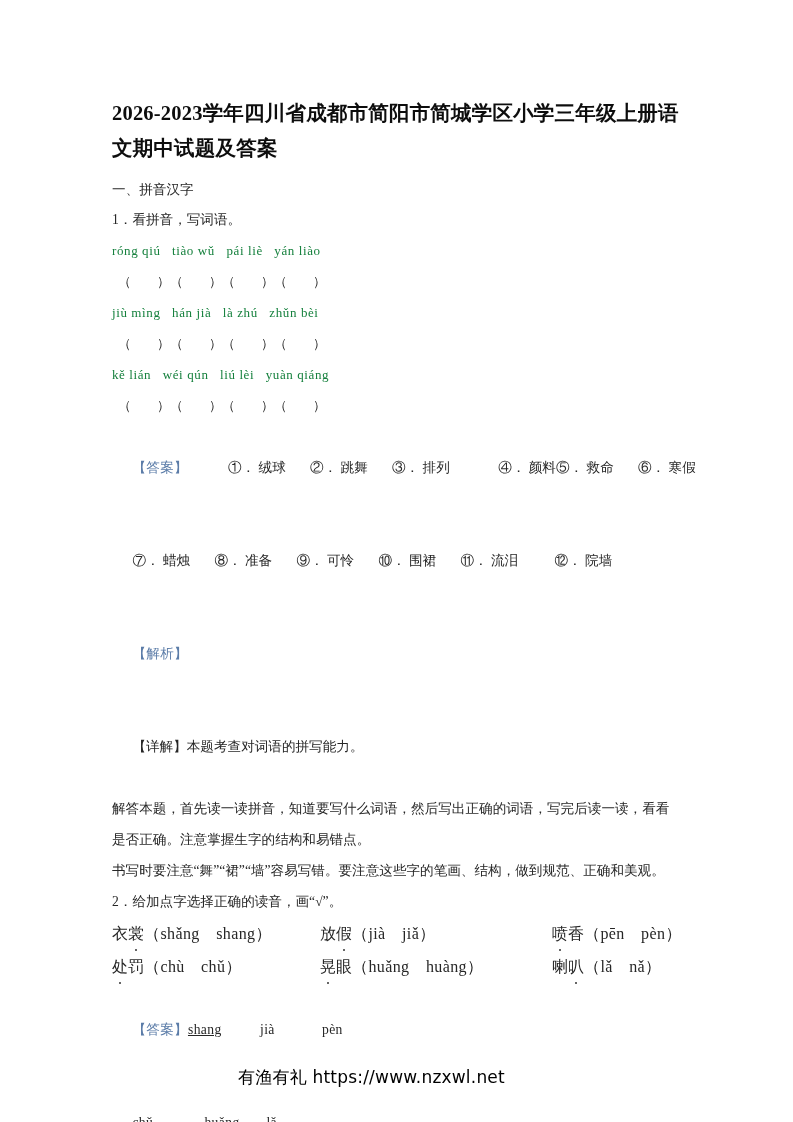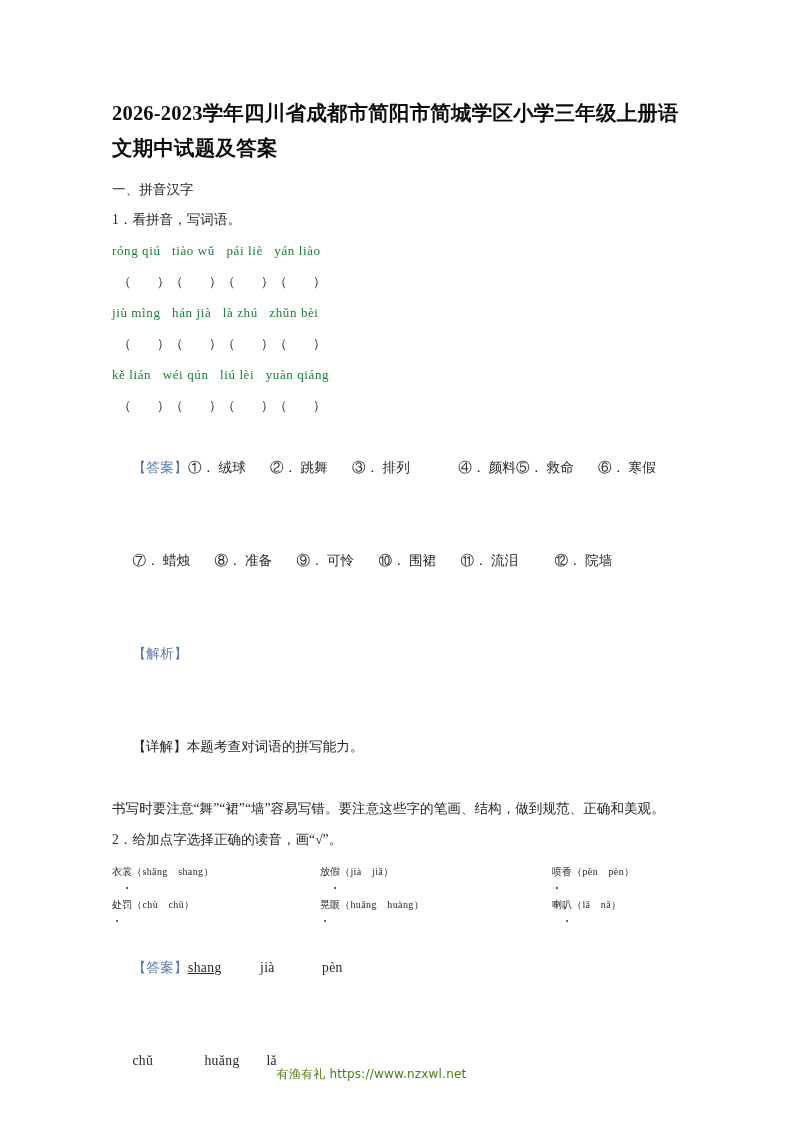--- a/index.html
+++ b/index.html
@@ -83,21 +83,21 @@
     line-height: 31px;
     color: #262626;
     white-space: pre;
   }
   .answer-line .item {
     display: inline-block;
   }
 
   
   .choice-row {
-    font-size: 10px;
+    font-size: 16px;
     line-height: 33px;
     color: #262626;
     white-space: pre;
     position: relative;
   }
   .dotted {
     position: relative;
     display: inline-block;
   }
   .dotted::after {
@@ -125,22 +125,22 @@
   }
 
   
   .footer {
     position: absolute;
     left: 0;
     top: 1066px;
     width: 743px;
     text-align: center;
     font-family: "DejaVu Sans", "Liberation Sans", sans-serif;
-    font-size: 12px;
-    color: #4d7c0f;
+    font-size: 17px;
+    color: #000000;
     letter-spacing: 0.2px;
   }
   .footer .wm-cn { font-family: "DejaVu Sans", "Liberation Sans", sans-serif; }
   .footer .wm-url { font-family: "DejaVu Sans", "Liberation Sans", sans-serif; }
 </style>
 </head>
 <body>
 
 <div class="page">
   <div class="content">
@@ -154,34 +154,35 @@
     <div class="pinyin-row">róng qiú   tiào wǔ   pái liè   yán liào</div>
     <div class="blank-row">（        ）（        ）（        ）（        ）</div>
 
     <div class="pinyin-row">jiù mìng   hán jià   là zhú   zhǔn bèi</div>
     <div class="blank-row">（        ）（        ）（        ）（        ）</div>
 
     <div class="pinyin-row">kě lián   wéi qún   liú lèi   yuàn qiáng</div>
     <div class="blank-row">（        ）（        ）（        ）（        ）</div>
 
     <div class="answer-line">
-      <span class="tag">【答案】</span><span id="q1a1"><span class="item" style="width: 82px;">①． 绒球</span><span class="item" style="width: 82px;">②． 跳舞</span><span class="item" style="width: 82px;">③． 排列</span><span class="item" style="width: 82px; text-align: right;">④． 颜料</span><span class="item" style="width: 82px;">⑤． 救命</span><span class="item" style="width: 82px;">⑥． 寒假</span></span>
+      <span class="tag">【答案】</span><span id="q1a1"><span class="item" style="width: 82px; margin-left: 40px;">①． 绒球</span><span class="item" style="width: 82px;">②． 跳舞</span><span class="item" style="width: 82px;">③． 排列</span><span class="item" style="width: 82px; text-align: right;">④． 颜料</span><span class="item" style="width: 82px;">⑤． 救命</span><span class="item" style="width: 82px;">⑥． 寒假</span></span>
     </div>
     <div class="answer-line">
       <span id="q1a2"><span class="item" style="width: 82px;">⑦． 蜡烛</span><span class="item" style="width: 82px;">⑧． 准备</span><span class="item" style="width: 82px;">⑨． 可怜</span><span class="item" style="width: 82px;">⑩． 围裙</span><span class="item" style="width: 82px;">⑪． 流泪</span><span class="item" style="width: 82px; text-align: center;">⑫． 院墙</span></span>
     </div>
 
     <div class="line">
       <span class="tag">【解析】</span>
     </div>
 
     <div class="line">
       <span>【详解】</span><span>本题考查对词语的拼写能力。</span>
     </div>
 
+    <div class="line">解答本题，首先读一读拼音，知道要写什么词语，然后写出正确的词语，写完后读一读，看看是否正确。注意掌握生字的结构和易错点。</div>
     <div class="line">书写时要注意“舞”“裙”“墙”容易写错。要注意这些字的笔画、结构，做到规范、正确和美观。</div>
 
     <div class="line">2．给加点字选择正确的读音，画“√”。</div>
 
     <div class="choice-row" id="q2r1"><span style="display: inline-block; width: 208px;"><span>衣</span><span class="dotted">裳</span><span class="mono">（shǎng　shang）</span></span><span style="display: inline-block; width: 232px;"><span>放</span><span class="dotted">假</span><span class="mono">（jià　jiǎ）</span></span><span style="display: inline-block; width: 160px;"><span class="dotted">喷</span><span>香</span><span class="mono">（pēn　pèn）</span></span></div>
     <div class="choice-row" id="q2r2"><span style="display: inline-block; width: 208px;"><span class="dotted">处</span><span>罚</span><span class="mono">（chù　chǔ）</span></span><span style="display: inline-block; width: 232px;"><span class="dotted">晃</span><span>眼</span><span class="mono">（huǎng　huàng）</span></span><span style="display: inline-block; width: 160px;"><span>喇</span><span class="dotted">叭</span><span class="mono">（lǎ　nǎ）</span></span></div>
 
     <div class="q2-ans">
       <span class="tag">【答案】</span><span id="q2a1"><span class="mono" style="display: inline-block; width: 72px; text-decoration: underline;">shang</span><span class="mono" style="display: inline-block; width: 62px;">jià</span><span class="mono" style="display: inline-block; width: 62px;">pèn</span></span>
     </div>

